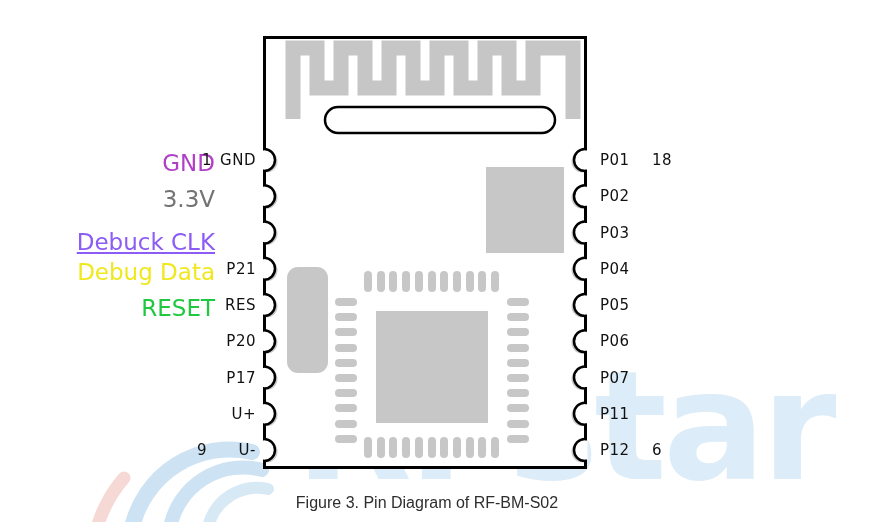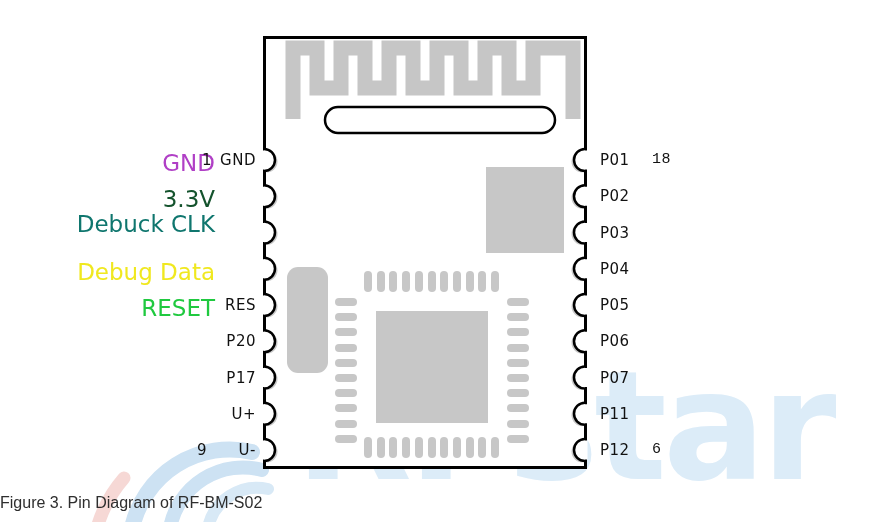--- a/index.html
+++ b/index.html
@@ -19,27 +19,27 @@
     position:absolute;font-size:15px;color:#111;letter-spacing:0.5px;
     line-height:18px;z-index:3;white-space:nowrap;
   }
   .pin-name.left{left:0;width:256px;text-align:right;}
   .pin-name.right{left:600px;text-align:right;}
   .pin-number{
     position:absolute;font-size:15px;color:#111;letter-spacing:0.5px;
     line-height:18px;z-index:3;white-space:nowrap;
   }
   .pin-number.nleft{left:0;text-align:right;}
-  .pin-number.nright{text-align:left;font-family:Liberation Mono, monospace;}
+  .pin-number.nright{text-align:left;}
   .annotation{
     position:absolute;left:0;width:215px;text-align:right;
     font-size:23px;line-height:28px;z-index:3;white-space:nowrap;
   }
   .caption{
-    position:absolute;left:0;top:494px;width:854px;
+    position:absolute;left:0;top:494px;width:854px;text-align:center;
     font-size:16px;color:#2e2e2e;z-index:3;
     font-family:"Liberation Sans",sans-serif;
   }
 </style>
 </head>
 <body>
 
 <div class="stage">
 
   <div class="watermark-text">RFstar</div>
@@ -186,26 +186,27 @@
         <path d="M 585 257.75 A 11 11 0 0 0 585 279.75"></path>
       <path d="M 585 294 A 11 11 0 0 0 585 316"></path>
         <path d="M 585 330.25 A 11 11 0 0 0 585 352.25"></path>
       <path d="M 585 366.5 A 11 11 0 0 0 585 388.5"></path>
         <path d="M 585 402.75 A 11 11 0 0 0 585 424.75"></path>
       <path d="M 585 439 A 11 11 0 0 0 585 461"></path>
     </g>
   </svg>
 
   <div class="annotation" style="top: 149px; color: rgb(176, 63, 198);">GND</div>
-  <div class="annotation" style="top: 185px; color: #14532d;">3.3V</div>
-  <div class="annotation" style="top: 210px; color: #0f766e;">Debuck CLK</div>
+  <div class="annotation" style="top: 185px; color: #737373;">3.3V</div>
+  <div class="annotation" style="top: 228px; color: #8b5cf6; text-decoration: underline;">Debuck CLK</div>
   <div class="annotation" style="top: 258px; color: rgb(240, 232, 31);">Debug Data</div>
   <div class="annotation" style="top: 294px; color: rgb(31, 201, 63);">RESET</div>
 
   <div class="pin-name left" style="top:151px">GND</div>
+  <div class="pin-name left" style="top:260px">P21</div>
   <div class="pin-name left" style="top:296px">RES</div>
   <div class="pin-name left" style="top:332px">P20</div>
   <div class="pin-name left" style="top:369px">P17</div>
   <div class="pin-name left" style="top:405px">U+</div>
   <div class="pin-name left" style="top:441px">U-</div>
 
   <div class="pin-name right" style="top:151px">P01</div>
   <div class="pin-name right" style="top:187px">P02</div>
   <div class="pin-name right" style="top:224px">P03</div>
   <div class="pin-name right" style="top:260px">P04</div>

